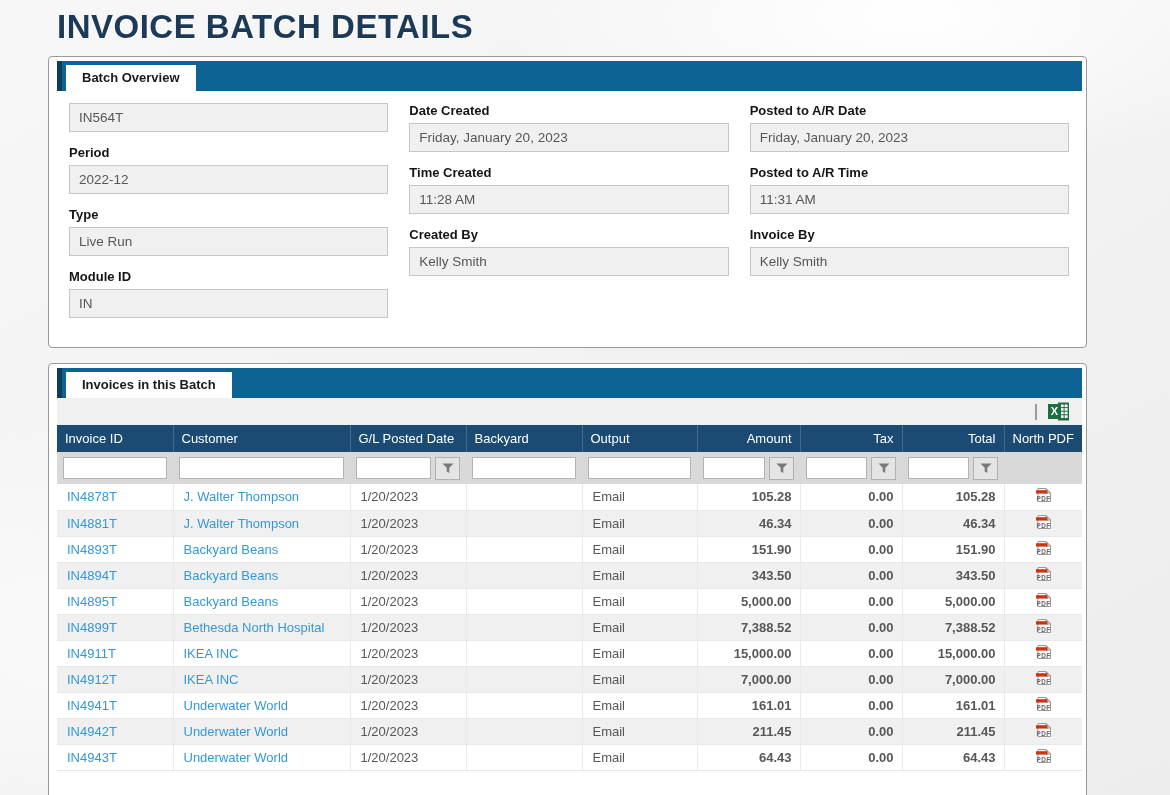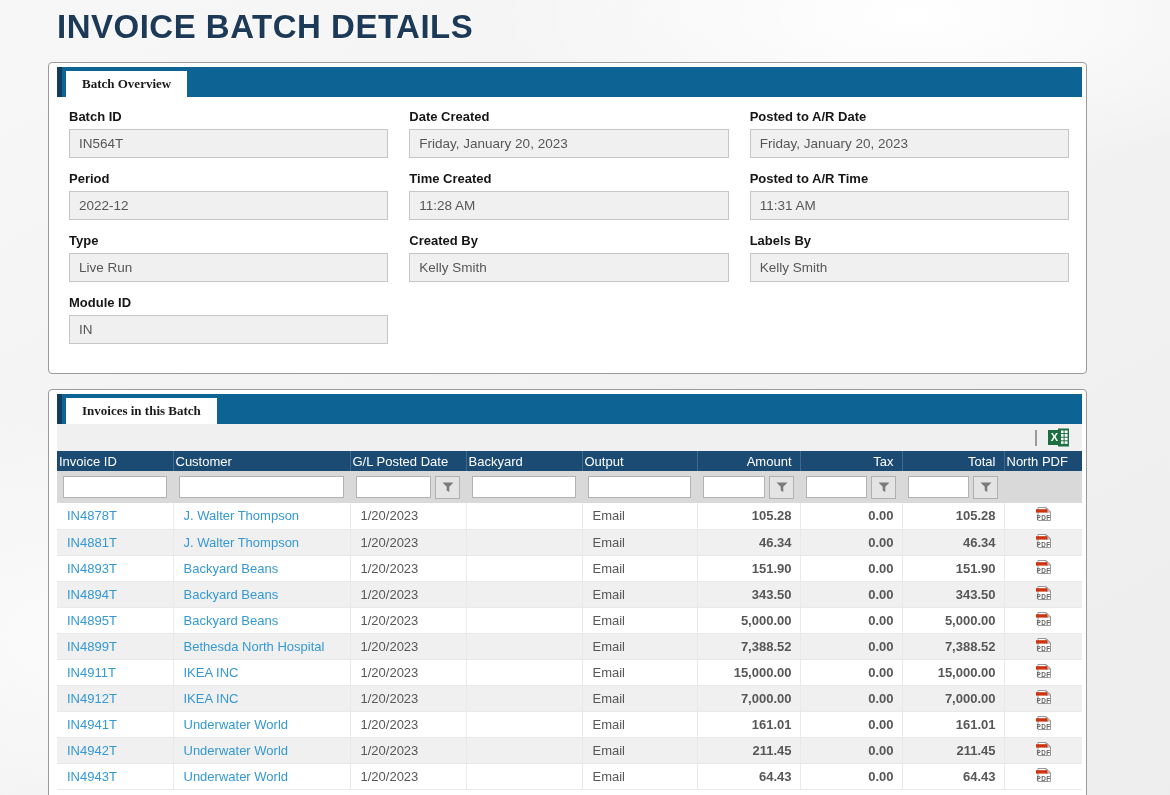--- a/index.html
+++ b/index.html
@@ -7,21 +7,21 @@
   body {
     font-family: "Liberation Sans", sans-serif;
     background:
       radial-gradient(700px 260px at 78% 2%, #ffffff 0%, rgba(255,255,255,0) 60%),
       radial-gradient(900px 420px at 10% 80%, #fbfbfb 0%, rgba(255,255,255,0) 55%),
       linear-gradient(150deg, #f7f7f8 0%, #ededee 100%);
     padding-top: 6px;
   }
 
   .page-title {
-    margin: 2px 0 16px 57px;
+    margin: 2px 0 10px 57px;
     font-size: 33px;
     font-weight: 700;
     letter-spacing: 0.5px;
     color: #1c3a57;
     text-shadow: 1px 1px 0 rgba(255,255,255,0.9);
   }
 
   .panel {
     background: #fff;
     border: 1px solid #9a9a9a;
@@ -30,21 +30,20 @@
   }
   .panel-inner { padding: 4px 4px 0 8px; }
 
   
   .tabbar {
     background: #0d6394;
     border-left: 5px solid #123c5c;
     height: 30px;
     display: flex;
     align-items: flex-end;
-    font-family: Liberation Serif, serif;
   }
   .tab {
     background: #fff;
     height: 26px;
     line-height: 26px;
     margin-left: 4px;
     padding: 0 16px;
     font-size: 13px;
     font-weight: 700;
     color: #1a1a1a;
@@ -99,23 +98,23 @@
   }
   .toolbar-divider { width: 2px; height: 16px; background: #9a9a9a; }
   .excel-btn { cursor: pointer; display: inline-flex; align-items: center; background: none; border: none; padding: 0; }
 
   table.grid { border-collapse: collapse; table-layout: fixed; width: 1025px; }
   .grid thead th {
     background: #1b4a73;
     color: #fff;
     font-size: 13px;
     font-weight: 400;
-    height: 20px;
+    height: 27px;
     text-align: left;
-    padding: 0 8px 0 2px;
+    padding: 0 8px 0 8px;
     border-right: 1px solid #44688c;
     white-space: nowrap;
     overflow: hidden;
     cursor: pointer;
   }
   .grid thead th:last-child { border-right: none; }
   .grid thead th.num { text-align: right; }
 
   .filter-row td {
     background: #d9d9d9;
@@ -171,21 +170,20 @@
 
 <div class="panel">
   <div class="panel-inner">
     <div class="tabbar">
       <div class="tab">Batch Overview</div>
     </div>
     <div class="form-area">
       <div class="form-col">
 
           <div class="field">
-            <div class="field-label">Batch ID</div>
             <input class="field-input" value="IN564T" style="">
           </div>
 
           <div class="field">
             <div class="field-label">Period</div>
             <input class="field-input" value="2022-12" style="">
           </div>
 
           <div class="field">
             <div class="field-label">Type</div>
@@ -221,21 +219,21 @@
               <div class="field-label">Posted to A/R Date</div>
               <input class="field-input" value="Friday, January 20, 2023" style="">
             </div>
 
             <div class="field">
               <div class="field-label">Posted to A/R Time</div>
               <input class="field-input" value="11:31 AM" style="">
             </div>
 
             <div class="field">
-              <div class="field-label">Labels By</div>
+              <div class="field-label">Invoice By</div>
               <input class="field-input" value="Kelly Smith" style="">
             </div>
           </div>
       </div>
     </div>
   </div>
 </div>
 
 <div class="panel invoices-panel">
   <div class="panel-inner">

